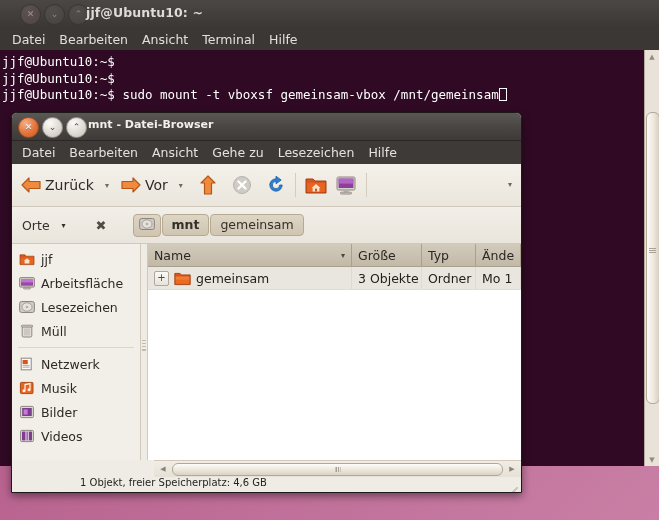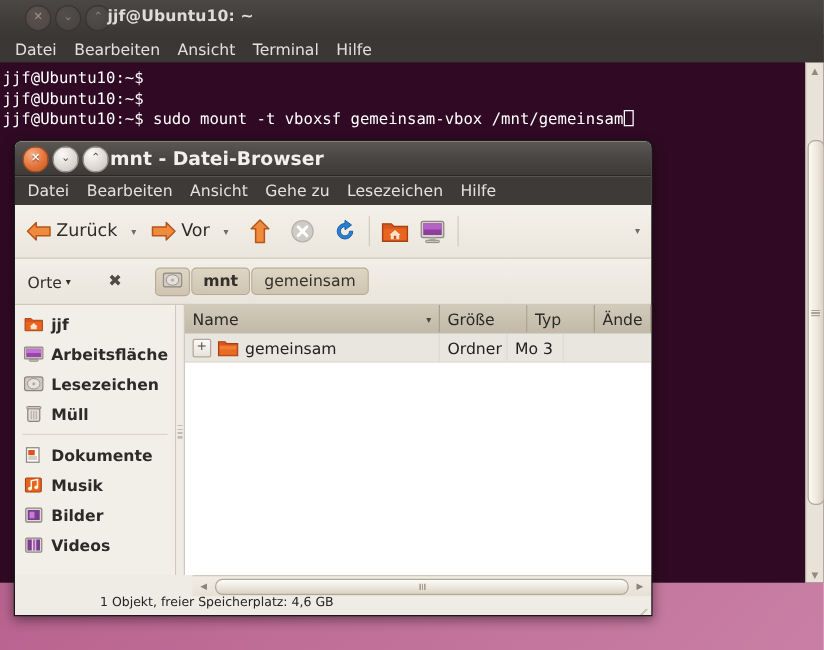--- a/index.html
+++ b/index.html
@@ -118,21 +118,21 @@
     background: radial-gradient(circle at 35% 28%, #f3b08a, #e2733a 55%, #c85a22);
     color: #ffffff; border: 1px solid #a94d1d;
     text-shadow: 0 1px 0 rgba(0,0,0,.3);
   }
   .wbtn.other-active {
     background: radial-gradient(circle at 35% 28%, #fbfaf8, #dedad4 55%, #c5c0b9);
     color: #4b4744; border: 1px solid #9c9690;
   }
   #nautilus-title {
     position: absolute; left: 76px; top: 5px;
-    color: #f2efec; font-size: 15px; font-weight: bold;
+    color: #f2efec; font-size: 11px; font-weight: bold;
   }
   #nautilus-menubar {
     height: 23px; background: #3d3a38;
     display: flex; align-items: center; padding-left: 3px;
   }
   #nautilus-menubar .mi { color: #e4e1de; font-size: 12.5px; padding: 2px 7px; }
 
   #nautilus-toolbar {
     height: 42px;
     background: linear-gradient(to bottom, #f4f1ea 0%, #eae6dd 100%);
@@ -150,21 +150,21 @@
   }
 
   #nautilus-locationbar {
     height: 36px;
     background: linear-gradient(to bottom, #f2efe8, #e9e5dc);
     border-bottom: 1px solid #cfc8bb;
     display: flex; align-items: center; padding: 0 6px;
   }
   #places-toggle {
     font-size: 12.5px; color: #33302c; padding: 2px 4px;
-    display: flex; align-items: center; gap: 3px;
+    display: flex; align-items: center; gap: 12px;
   }
   #places-close {
     margin-left: 26px; color: #4f4b46; font-size: 13px;
     font-weight: bold; line-height: 1;
   }
   #breadcrumbs { display: flex; align-items: center; gap: 1px; margin-left: 26px; }
   .crumb {
     font-size: 12.5px; color: #33302c;
     background: linear-gradient(to bottom, #ded5c4, #cfc5b1);
     border: 1px solid #b6aa94; border-radius: 4px;
@@ -178,21 +178,20 @@
     height: 216px;
     background: #efece5;
   }
   #sidebar {
     width: 136px;
     background: #f2efe8;
     border-right: 1px solid #cfc8bb;
     padding-top: 3px;
     position: relative;
     overflow: hidden;
-    font-weight: bold;
   }
   .place {
     display: flex; align-items: center; gap: 6px;
     padding: 2px 4px 2px 7px;
     font-size: 12.5px; color: #2d2a27;
     height: 20px;
   }
   .place-sep { height: 1px; background: #dcd6ca; margin: 4px 6px; }
   #pane-splitter {
     width: 6px; background: #efece5;
@@ -483,21 +482,21 @@
       <div class="place-sep"></div>
 
       <div class="place">
         <span class="ico">
           <svg width="16" height="14" viewBox="0 0 16 14">
             <rect x="2.2" y="1.2" width="10" height="11.6" fill="#fdfcf9" stroke="#8d877f" stroke-width="1"></rect>
             <rect x="3.6" y="3" width="5.2" height="4.2" fill="#d9551f"></rect>
             <path d="M3.6 8.6 L10.6 8.6 M3.6 10.2 L10.6 10.2" stroke="#a9a39a" stroke-width="0.9"></path>
           </svg>
         </span>
-        <span>Dokumente</span>
+        <span>Netzwerk</span>
       </div>
       <div class="place">
         <span class="ico">
           <svg width="16" height="14" viewBox="0 0 16 14">
             <rect x="1.4" y="1.4" width="12.6" height="11.2" rx="1" fill="#e8651f" stroke="#a5400f" stroke-width="0.9"></rect>
             <path d="M6 9.6 L6 3.6 L11 2.6 L11 8.6" stroke="#fff4e6" stroke-width="1.2" fill="none"></path>
             <circle cx="5" cy="9.8" r="1.5" fill="#fff4e6"></circle>
             <circle cx="10" cy="8.8" r="1.5" fill="#fff4e6"></circle>
           </svg>
         </span>
@@ -554,22 +553,23 @@
             <span class="expander">+</span>
             <span class="ico">
               <svg width="17" height="15" viewBox="0 0 17 15">
                 <path d="M0.8 2.4 L6 2.4 L7.4 3.9 L16.2 3.9 L16.2 13.6 L0.8 13.6 Z" fill="#d9551f" stroke="#a5400f" stroke-width="0.9"></path>
                 <rect x="1.8" y="5.6" width="13.4" height="7.2" fill="#ea6a22"></rect>
                 <rect x="1.8" y="5.6" width="13.4" height="3" fill="#f17c33"></rect>
               </svg>
             </span>
             <span>gemeinsam</span>
           </div>
+          <div class="fcell" style="width:70px">3 Objekte</div>
           <div class="fcell" style="width:54px">Ordner</div>
-          <div class="fcell" style="width:45px">Mo 3</div>
+          <div class="fcell" style="width:45px">Mo 1</div>
         </div>
       </div>
     </div>
   </div>
 
   <div id="hscrollbar">
     <div class="harrow">◀</div>
     <div class="hthumb">
       <div class="hgrip"></div>
     </div>

